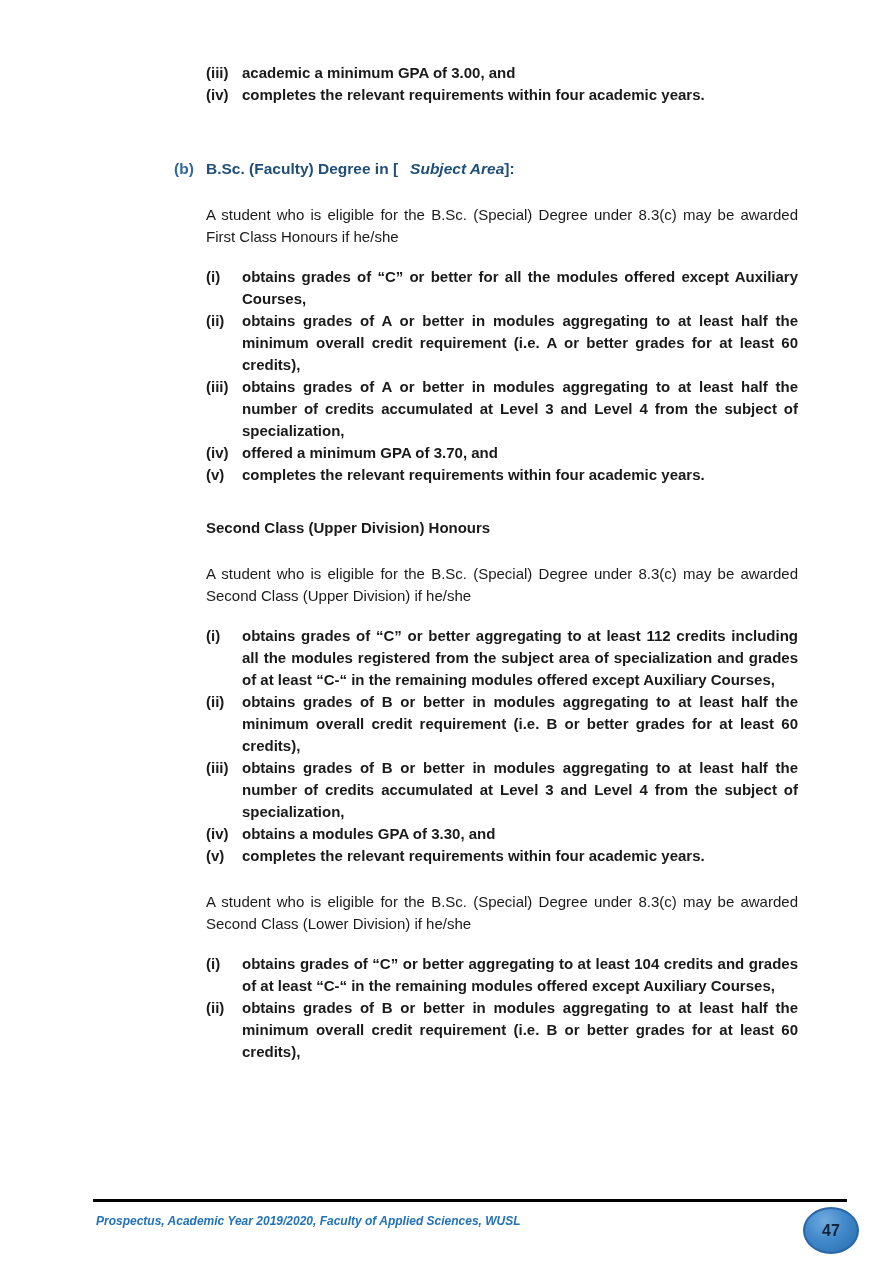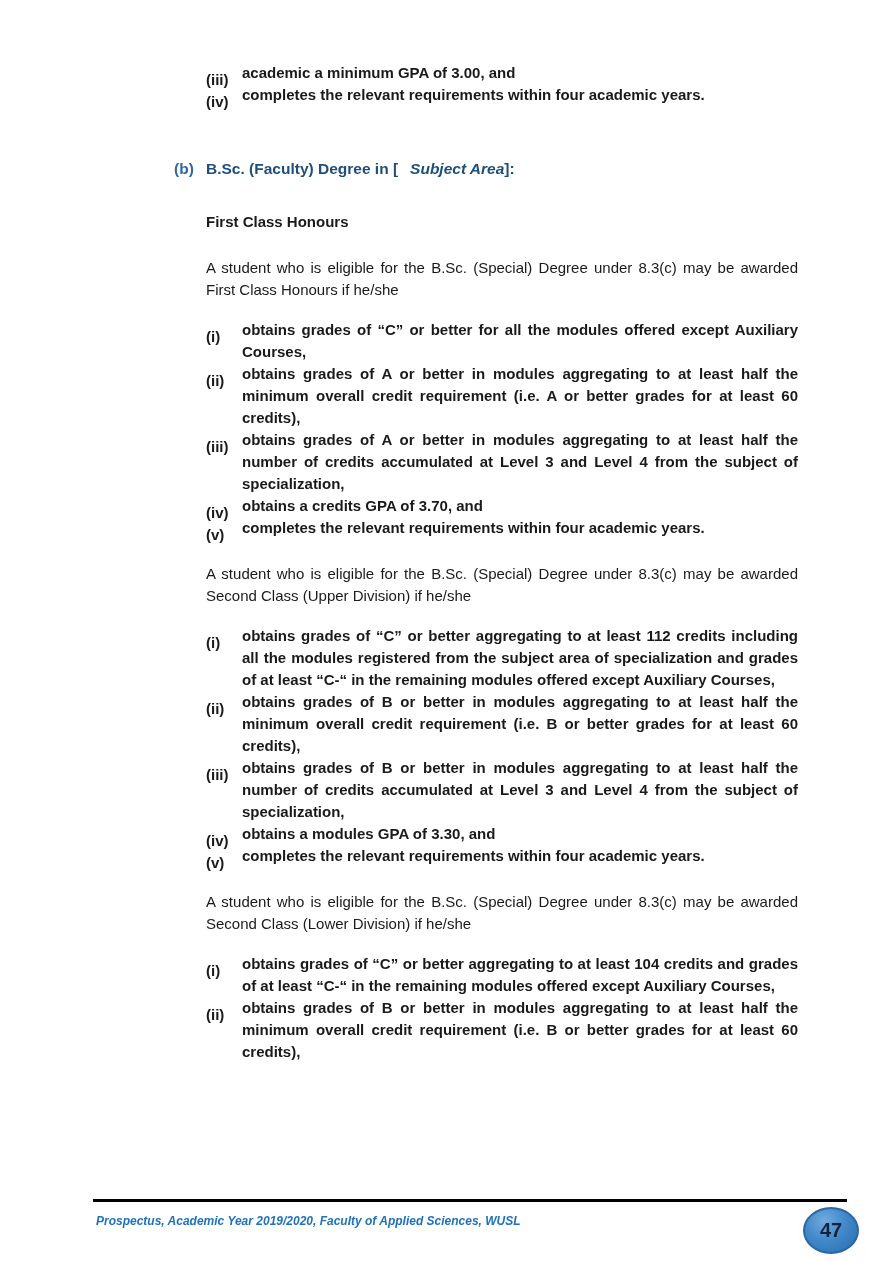--- a/index.html
+++ b/index.html
@@ -19,21 +19,21 @@
     line-height: 22px;
   }
   .list-item {
     position: relative;
     padding-left: 36px;
     text-align: justify;
     text-justify: inter-word;
   }
   .list-item .marker {
     position: absolute;
-    left: 0; top: 0; margin-top: 7px;
+    left: 0; top: 0;
   }
   .bold-items .list-item { font-weight: bold; }
   .continuation { font-weight: bold; }
   .doc-heading {
     position: relative;
     margin-top: 52px;
     font-weight: bold;
     font-size: 15.5px;
     color: #1f4e79;
   }
@@ -74,21 +74,21 @@
     left: 803px; top: 1207px;
     width: 56px; height: 47px;
     border-radius: 50%;
     background: radial-gradient(ellipse at 38% 28%, #72aade 0%, #4189ca 45%, #2e74b5 85%, #2763a4 100%);
     border: 2px solid #2a66a8;
     display: flex;
     align-items: center;
     justify-content: center;
     color: #14233c;
     font-weight: bold;
-    font-size: 20px;
+    font-size: 16px;
   }
 </style>
 </head>
 <body>
 
 <div class="content">
 
   <div class="continuation">
     <div class="list-item">
       <span class="marker">(iii)</span>
@@ -99,47 +99,47 @@
       <span>completes the relevant requirements within four  academic years.</span>
     </div>
   </div>
 
   <div class="doc-heading">
     <span class="heading-marker">(b)</span>
     <span>B.Sc. (Faculty) Degree in [</span><span class="italic">Subject Area</span><span>]:</span>
   </div>
 
   <div>
-    <div class="section-title">First Class Honours</div>
     <div class="section-para">A student who is eligible for the B.Sc. (Special) Degree under 8.3(c) may be awarded First Class Honours if he/she</div>
     <div class="section-items bold-items">
       <div class="list-item">
         <span class="marker">(i)</span>
         <span>obtains grades of “C” or better for all the modules offered except Auxiliary Courses,</span>
       </div>
       <div class="list-item">
         <span class="marker">(ii)</span>
         <span>obtains grades of A or better in modules aggregating to at least half the minimum overall credit requirement (i.e. A or better grades for at least 60 credits),</span>
       </div>
       <div class="list-item">
         <span class="marker">(iii)</span>
         <span>obtains grades of A or better in modules aggregating to at least half the number of credits accumulated at Level 3 and Level 4 from the subject of specialization,</span>
       </div>
       <div class="list-item">
         <span class="marker">(iv)</span>
-        <span>obtains a credits GPA of 3.70, and</span>
+        <span>offered a minimum GPA of 3.70, and</span>
       </div>
       <div class="list-item">
         <span class="marker">(v)</span>
         <span>completes the relevant requirements within four academic years.</span>
       </div>
     </div>
   </div>
 
   <div>
+    <div class="section-title">Second Class (Upper Division) Honours</div>
     <div class="section-para">A student who is eligible for the B.Sc. (Special) Degree under 8.3(c) may be awarded Second Class (Upper Division) if he/she</div>
     <div class="section-items bold-items">
       <div class="list-item">
         <span class="marker">(i)</span>
         <span>obtains grades of “C” or better aggregating to at least 112 credits including all the modules registered from the subject area of specialization and grades of at least “C-“ in the remaining modules offered except Auxiliary Courses,</span>
       </div>
       <div class="list-item">
         <span class="marker">(ii)</span>
         <span>obtains grades of B or better in modules aggregating to at least half the minimum overall credit requirement (i.e. B or better grades for at least 60 credits),</span>
       </div>

